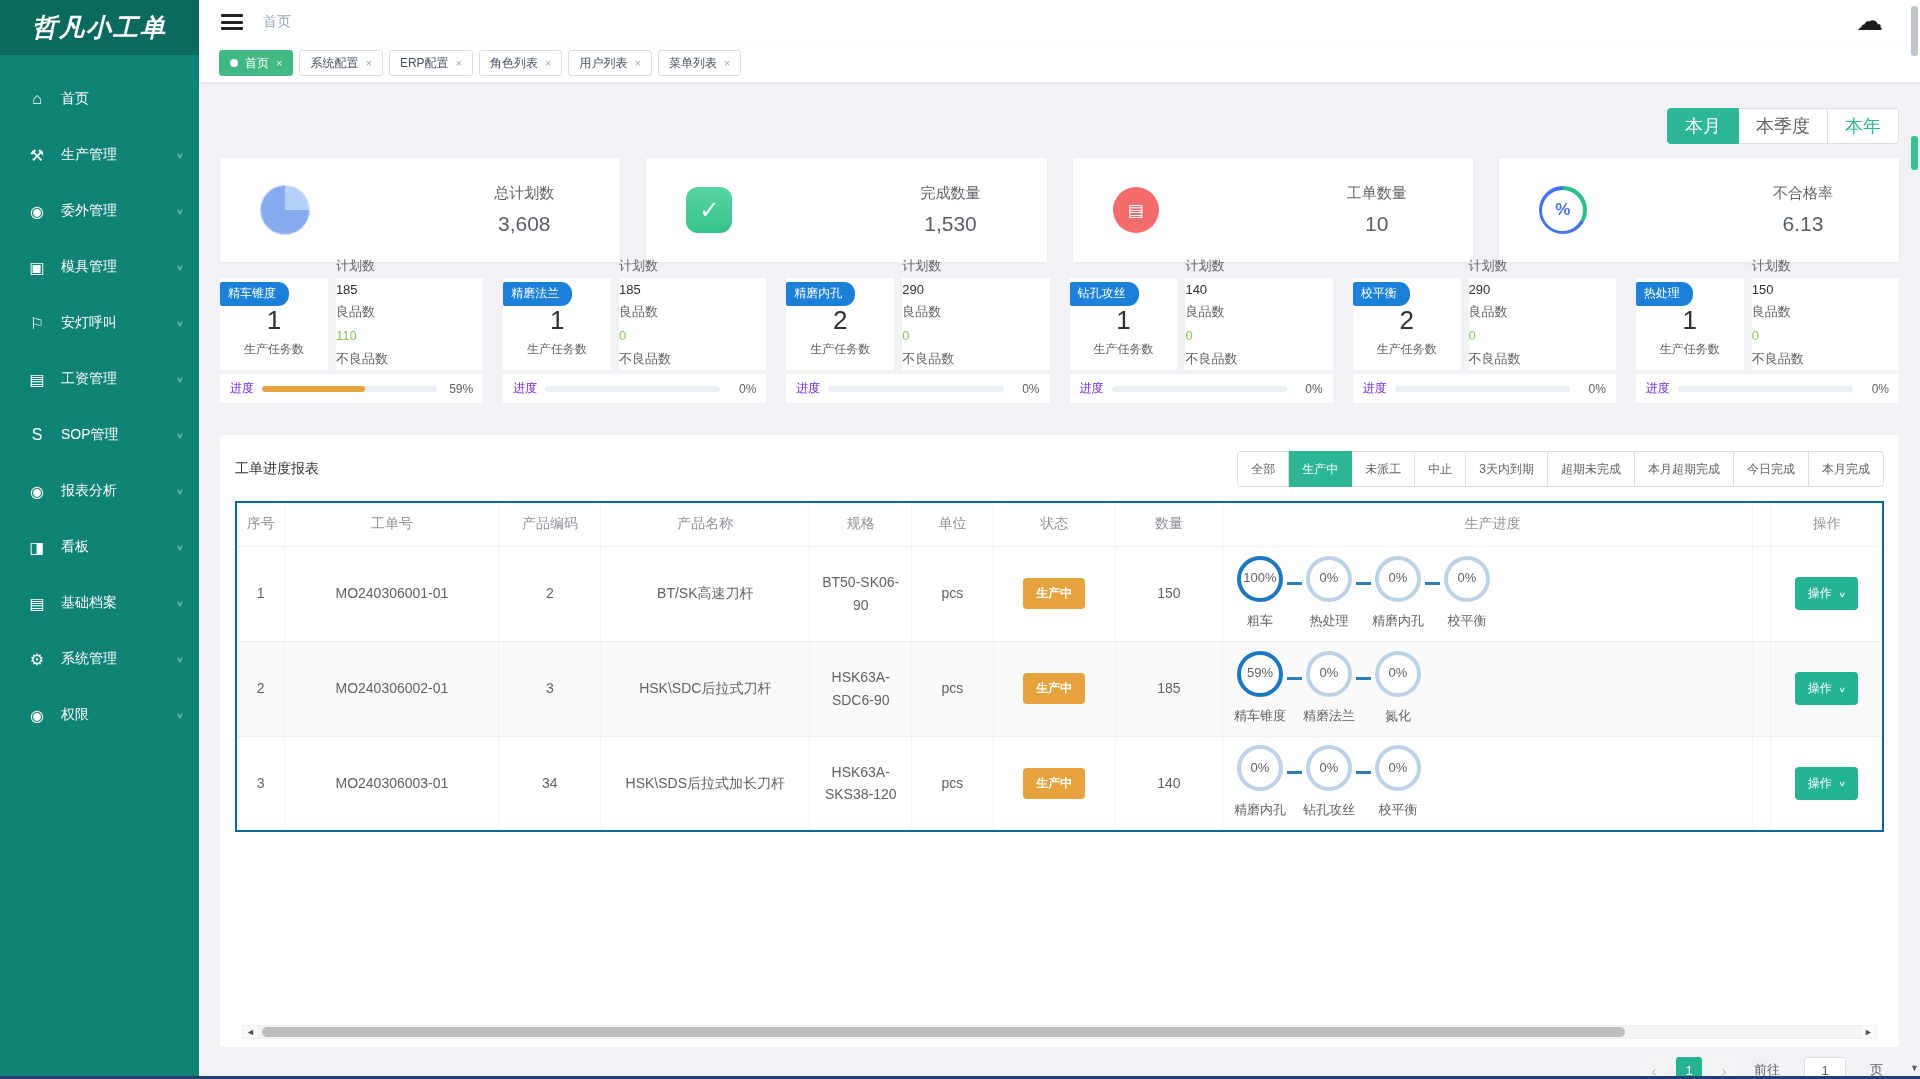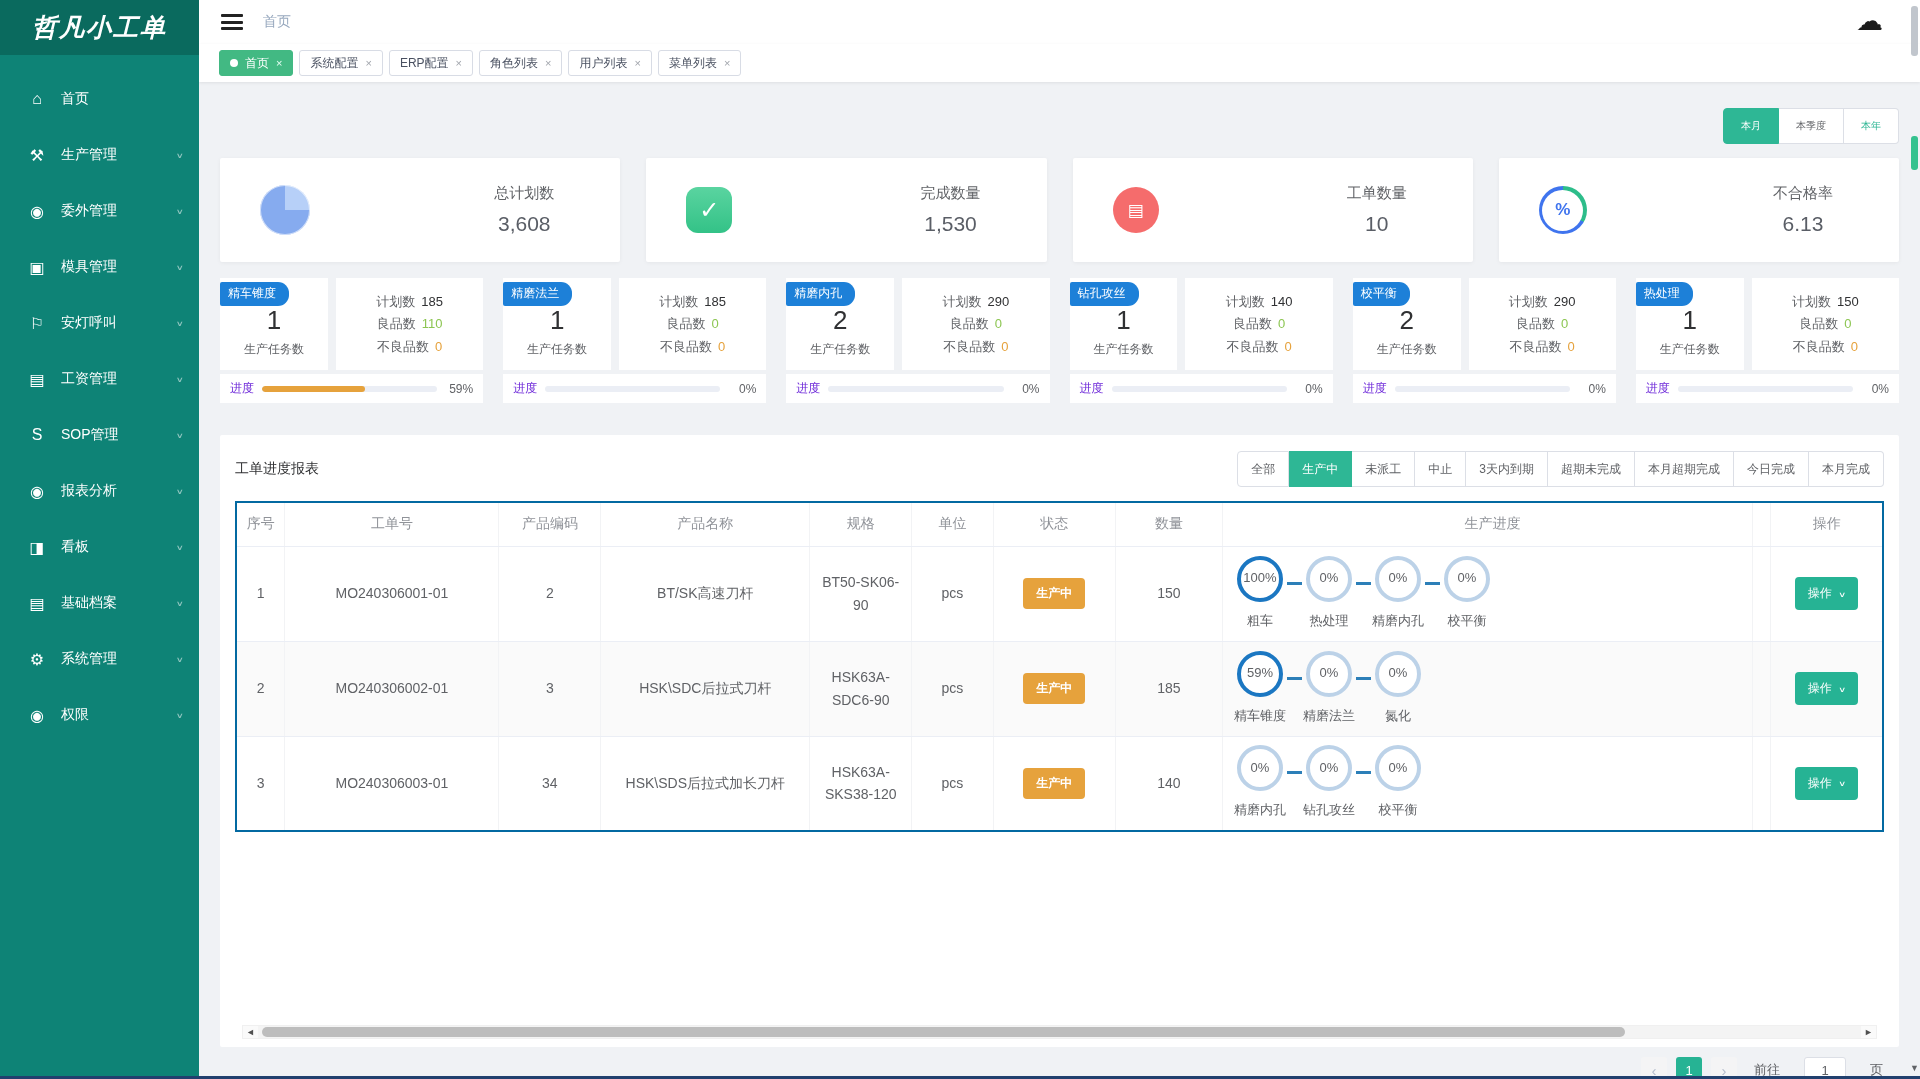--- a/index.html
+++ b/index.html
@@ -37,21 +37,21 @@
          background:#fff; color:#495060; font-size:12px; gap:7px; border-radius:3px; cursor:pointer; }
   .tag .dot { width:8px; height:8px; border-radius:50%; background:#fff; }
   .tag .x { font-size:11px; color:#a0a4ab; }
   .tag.active { background:#42b983; border-color:#42b983; color:#fff; }
   .tag.active .x { color:#e8fff5; }
   
   .content { flex:1; padding:0 21px; position:relative; overflow:hidden; }
   .time-row { display:flex; justify-content:flex-end; margin-top:26px; }
   .btn-group { display:flex; }
   .tbtn { height:30px; padding:17px 17px; border:1px solid #dcdfe6; border-left-width:0; background:#fff;
-          color:#606266; font-size:10px; display:flex; align-items:center; cursor:pointer; }
+          color:#606266; font-size:18px; display:flex; align-items:center; cursor:pointer; }
   .tbtn:first-child { border-left-width:1px; border-radius:4px 0 0 4px; }
   .tbtn:last-child { border-radius:0 4px 4px 0; }
   .tbtn.active { background:#2eb795; border-color:#2eb795; color:#fff; }
   .tbtn.green-text { color:#2eb795; }
   
   .stat-row { display:flex; gap:26px; margin-top:14px; }
   .stat-card { flex:1; background:#fff; height:104px; display:flex; align-items:center;
                padding:0 40px; border-radius:2px; box-shadow:0 1px 4px rgba(0,0,0,.05); }
   .stat-meta { margin-left:auto; text-align:center; margin-right:26px; }
   .stat-title { font-size:15px; color:#606266; }
@@ -73,21 +73,21 @@
   .pcard-top { display:flex; height:92px; }
   .pcard-left { flex:0 0 41%; background:#fff; position:relative; display:flex; flex-direction:column;
                 align-items:center; justify-content:center; padding-top:16px; }
   .pbadge { position:absolute; top:4px; left:0; background:#1d80d8; color:#fff; font-size:12px;
             padding:3px 13px 4px 8px; border-radius:2px 11px 11px 2px; white-space:nowrap; }
   .pnum { font-size:26px; color:#303133; line-height:1.1; }
   .ptask { font-size:12px; color:#606266; margin-top:7px; }
   .pcard-gap { width:8px; background:#f0f2f5; }
   .pcard-right { flex:1; background:#fff; display:flex; flex-direction:column; justify-content:center;
                  gap:5px; }
-  .pline { display:flex; justify-content:center; gap:6px; font-size:13px; line-height:1.35; }
+  .pline { display:flex; justify-content:center; gap:6px; font-size:13px; line-height:1.35;flex-direction:column; }
   .pl-label { color:#606266; }
   .pl-val { color:#303133; }
   .pl-val.good { color:#8dc653; }
   .pl-val.bad { color:#e6a23c; }
   .pcard-bottom { margin-top:4px; background:#fff; height:29px; display:flex; align-items:center;
                   padding:0 10px; gap:8px; }
   .pb-label { font-size:12px; color:#6d28d9; white-space:nowrap; }
   .pb-track { flex:1; height:6px; border-radius:3px; background:#ebeef5; overflow:hidden; }
   .pb-fill { height:100%; border-radius:3px; background:#e6a23c; }
   .pb-pct { font-size:12px; color:#606266; min-width:28px; text-align:right; }

